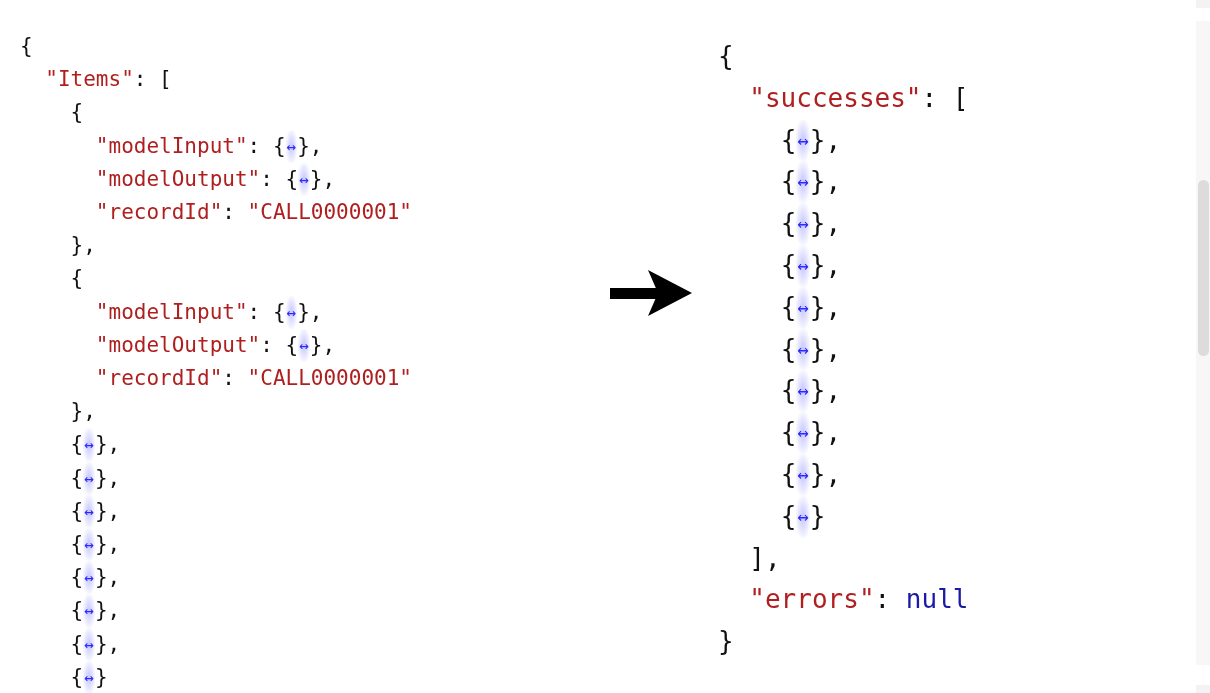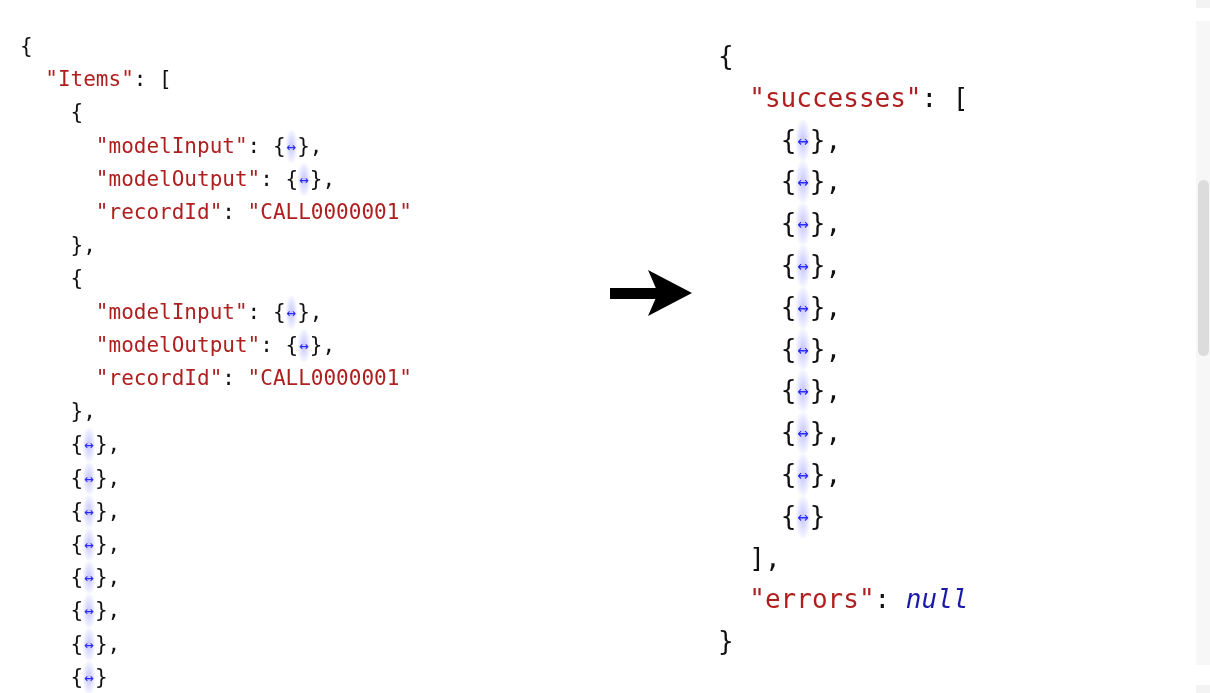--- a/index.html
+++ b/index.html
@@ -6,21 +6,21 @@
   body {
     width: 1210px; height: 693px; position: relative; overflow: hidden;
     font-family: "DejaVu Sans Mono", "Liberation Mono", monospace;
   }
   .panel { position: absolute; top: 0; }
   .left  { left: 20px; top: 30px; font-size: 21px; line-height: 33.2px; }
   .right { left: 718px; top: 36px; font-size: 26px; line-height: 41.8px; }
   .line { white-space: pre; height: auto; }
   .punct { color: #111111; }
   .key, .str { color: #b01f1f; }
-  .nul { color: #1a1aa6; font-style: italic; }
+  .nul { color: #1a1aa6; }
   .collapsed {
     display: inline-block; color: #2a2aff; position: relative;
     background: radial-gradient(ellipse at center, rgba(150,150,255,0.55) 0%, rgba(190,190,255,0.35) 50%, rgba(255,255,255,0) 80%);
     border-radius: 6px; padding: 0 1px; cursor: pointer;
   }
   .left .collapsed  { font-size: 16px; vertical-align: 1px; }
   .right .collapsed { font-size: 19px; vertical-align: 2px; }
   .arrow { position: absolute; left: 608px; top: 270px; width: 84px; height: 46px; }
   .scroll-track {
     position: absolute; left: 1196px; top: 21px; width: 14px; height: 644px;

